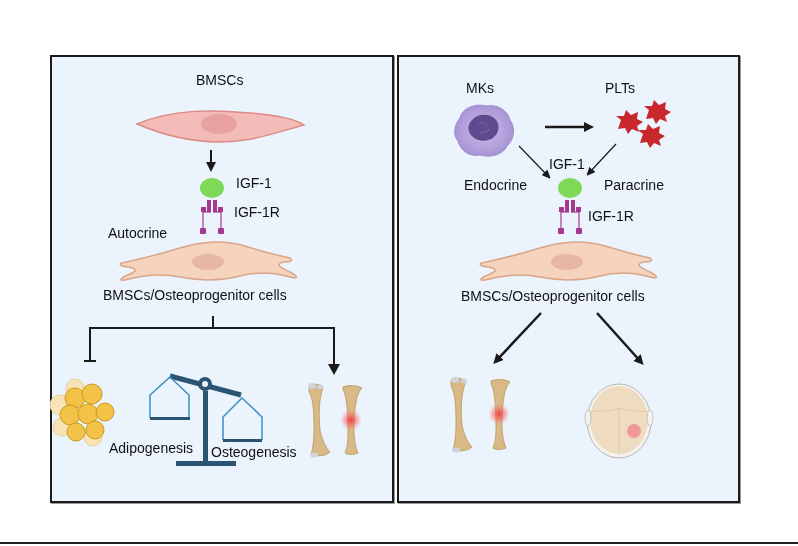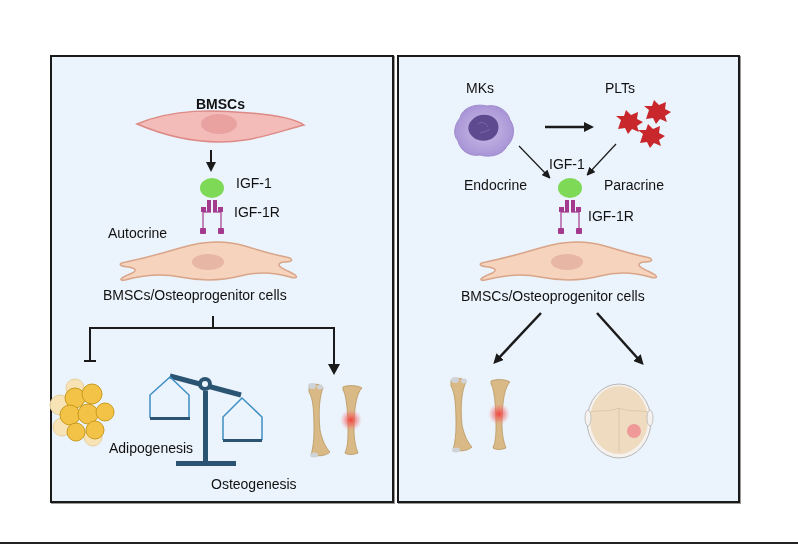--- a/index.html
+++ b/index.html
@@ -172,27 +172,27 @@
     <ellipse cx="619" cy="421" rx="32" ry="37" fill="#f4f1ee" stroke="#b7b7b7" stroke-width="1"></ellipse>
     <ellipse cx="619" cy="420" rx="29" ry="34" fill="#efdcc0"></ellipse>
     <path d="M590,412 C600,410 610,412 619,408 C628,412 638,410 648,412" stroke="#d8c3a3" stroke-width="0.8" fill="none"></path>
     <line x1="619" y1="408" x2="619" y2="452" stroke="#d8c3a3" stroke-width="0.8"></line>
     <ellipse cx="588" cy="418" rx="3" ry="8" fill="#f4f1ee" stroke="#b7b7b7" stroke-width="0.8"></ellipse>
     <ellipse cx="650" cy="418" rx="3" ry="8" fill="#f4f1ee" stroke="#b7b7b7" stroke-width="0.8"></ellipse>
     <circle cx="664" cy="432" r="7" fill="#ef8a8f" opacity="0.8" transform="translate(-30,-1)"></circle>
   </g>
 </svg>
 
-<div class="lbl" style="left:196px;top:96px;font-weight:bold;">BMSCs</div>
+<div class="lbl" style="left:196px;top:72px;">BMSCs</div>
 <div class="lbl" style="left:108px;top:177px;margin-top:48px;">Autocrine</div>
 <div class="lbl" style="left:236px;top:175px;">IGF-1</div>
 <div class="lbl" style="left:234px;top:204px;">IGF-1R</div>
 <div class="lbl" style="left:103px;top:287px;">BMSCs/Osteoprogenitor cells</div>
 <div class="lbl" style="left:109px;top:440px;">Adipogenesis</div>
-<div class="lbl" style="left:211px;top:444px;margin-top:32px;">Osteogenesis</div>
+<div class="lbl" style="left:211px;top:444px;">Osteogenesis</div>
 
 <div class="lbl" style="left:466px;top:80px;">MKs</div>
 <div class="lbl" style="left:605px;top:80px;">PLTs</div>
 <div class="lbl" style="left:549px;top:156px;">IGF-1</div>
 <div class="lbl" style="left:464px;top:177px;">Endocrine</div>
 <div class="lbl" style="left:604px;top:177px;">Paracrine</div>
 <div class="lbl" style="left:588px;top:208px;">IGF-1R</div>
 <div class="lbl" style="left:461px;top:288px;">BMSCs/Osteoprogenitor cells</div>
 
 <div class="bottom-rule"></div>

